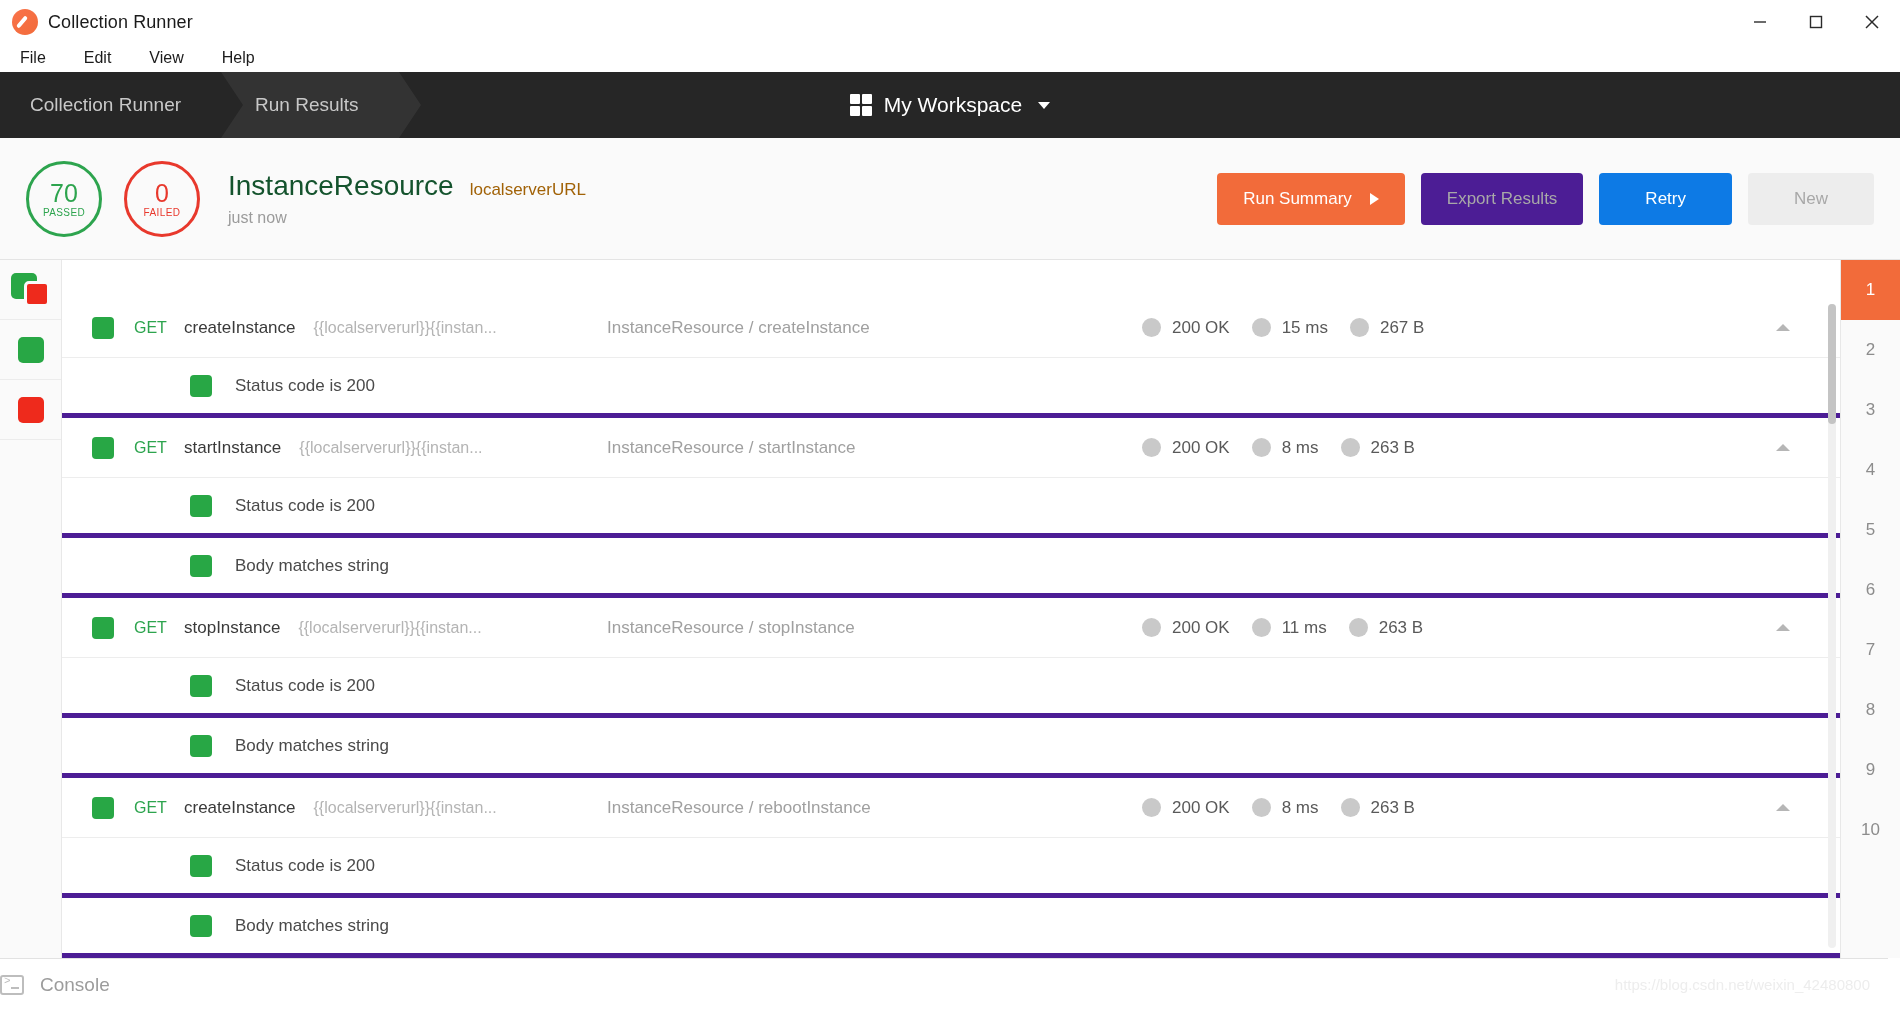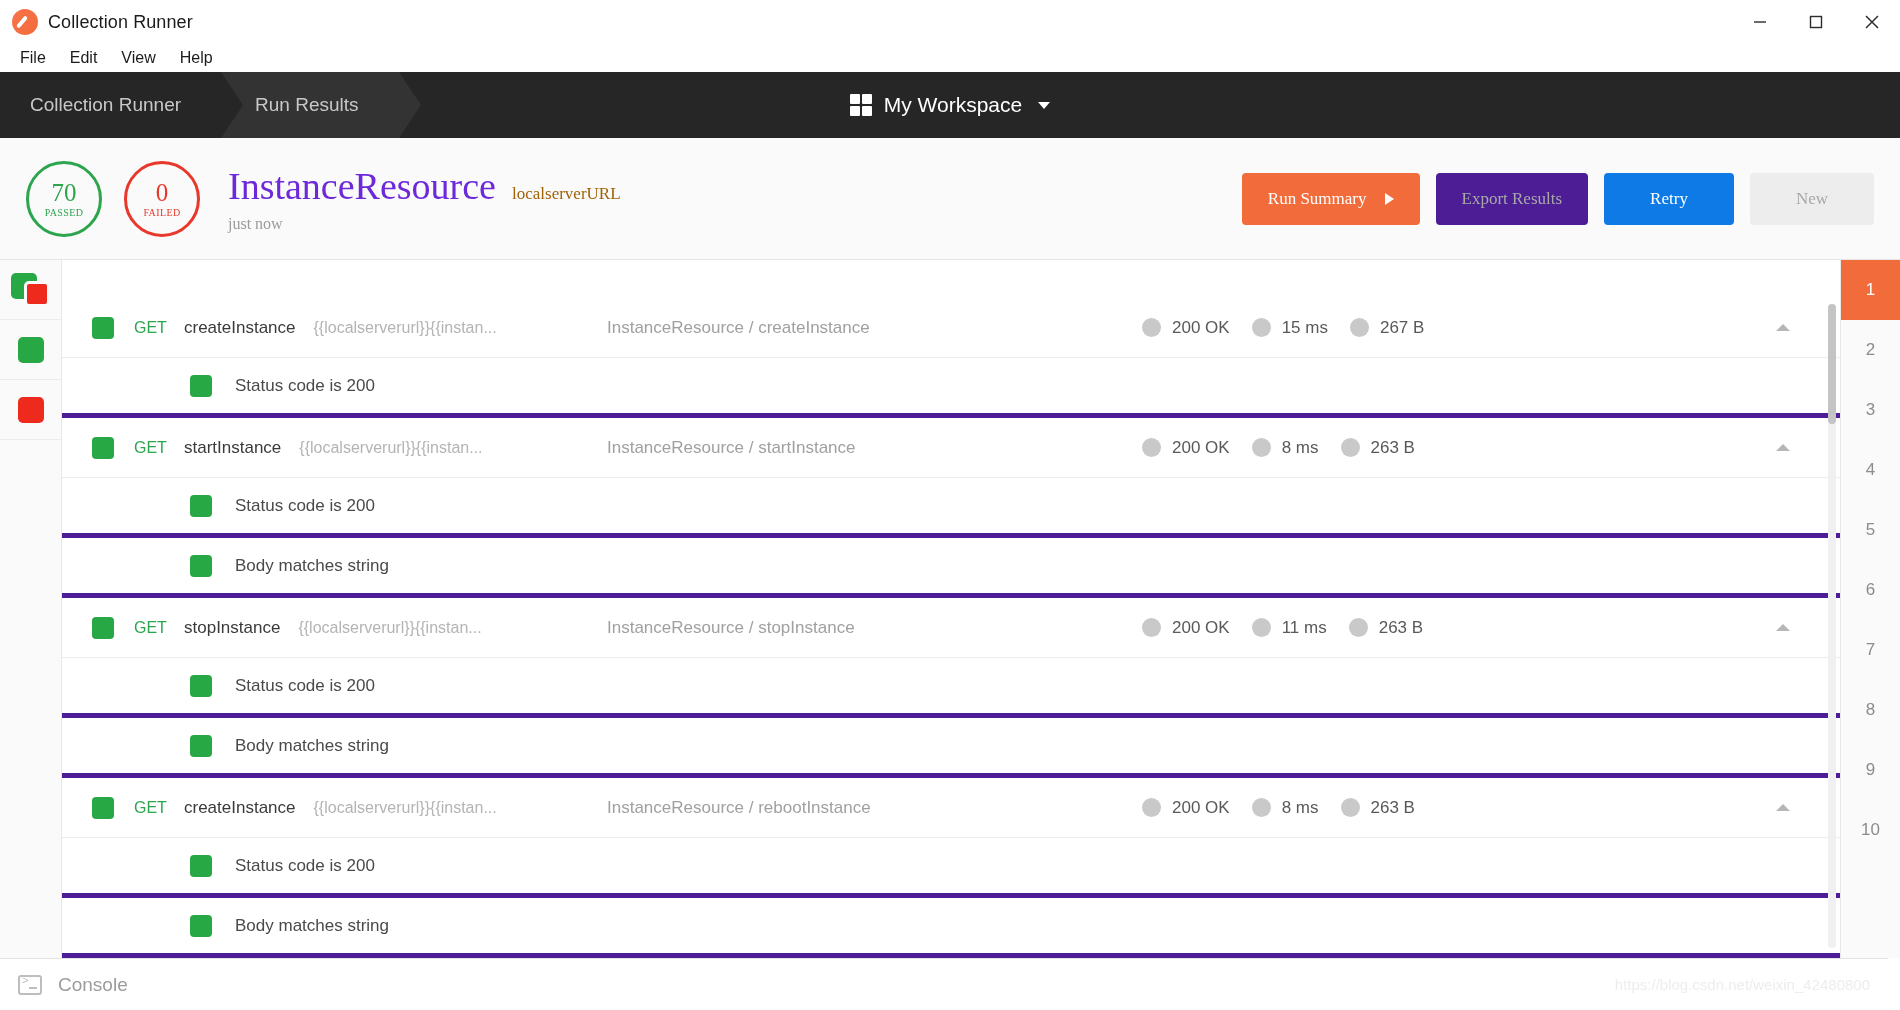--- a/index.html
+++ b/index.html
@@ -33,21 +33,21 @@
   .winbtns { position: absolute; right: 0; top: 0; height: 44px; display: flex; }
   .winbtn {
     width: 56px; height: 44px; display: flex; align-items: center; justify-content: center;
     color: #2b2b2b;
   }
   .winbtn svg { display: block; }
 
   
   .menubar {
     height: 28px; background: #ffffff;
-    display: flex; align-items: center; padding-left: 10px; gap: 4px;
+    display: flex; align-items: center; padding-left: 10px; gap: 18px;
   }
   .menuitem {
     font-size: 16px; color: #1b1b1b; padding: 2px 10px; line-height: 20px;
   }
 
   
   .navbar {
     height: 66px; background: #262626;
     display: flex; align-items: stretch; position: relative;
   }
@@ -107,37 +107,36 @@
     padding: 10px 20px; border-radius: 3px; margin-left: 8px;
   }
   .nav-btn.last { margin-right: 14px; }
 
   
   .summary {
     height: 122px; background: #fafafa;
     border-bottom: 1px solid #e4e4e4;
     display: flex; align-items: center; padding-left: 26px;
     position: relative;
-    font-family: Liberation Serif, serif;
   }
   .donut {
     width: 76px; height: 76px; border-radius: 50%;
     border: 3px solid #2da44e;
     display: flex; flex-direction: column; align-items: center; justify-content: center;
     flex: none; margin-right: 22px;
   }
   .donut.fail { border-color: #e8382c; margin-right: 28px; }
   .donut .num { font-size: 25px; color: #2da44e; line-height: 26px; }
   .donut.fail .num { color: #e8382c; }
   .donut .lbl { font-size: 10px; color: #2da44e; letter-spacing: .4px; margin-top: 1px; }
   .donut.fail .lbl { color: #e8382c; }
 
   .run-title-wrap { display: flex; flex-direction: column; justify-content: center; }
   .run-title-row { display: flex; align-items: baseline; gap: 16px; }
-  .run-title { font-size: 38px; color: #6d28d9; font-weight: normal; }
+  .run-title { font-size: 28px; color: #14532d; font-weight: normal; }
   .run-env { font-size: 17px; color: #a16207; }
   .run-time { font-size: 16px; color: #9b9b9b; margin-top: 7px; }
 
   .summary-actions { margin-left: auto; display: flex; align-items: flex-end; padding-right: 26px; }
   .btn {
     height: 52px; display: flex; align-items: center; justify-content: center;
     font-size: 17px; border-radius: 4px; padding: 0 26px; margin-left: 16px;
   }
   .btn-run { background: #f26b3a; color: #ffffff; gap: 18px; }
   .btn-run .tri {
@@ -217,21 +216,21 @@
   .iter-item {
     height: 60px; display: flex; align-items: center; justify-content: center;
     font-size: 17px; color: #8c8c8c;
   }
   .iter-item.active { background: #f26b3a; color: #ffffff; }
 
   
   .console-bar {
     position: absolute; left: 0; right: 12px; bottom: 0; height: 52px;
     background: #ffffff; border-top: 1px solid #e2e2e2;
-    display: flex; align-items: center; padding-left: 18px;
+    display: flex; align-items: center; 
   }
   .term-icon {
     width: 24px; height: 20px; border: 2px solid #bdbdbd; border-radius: 3px;
     position: relative; flex: none;
   }
   .term-icon::before {
     content: ">"; position: absolute; left: 2px; top: -2px;
     font-size: 11px; color: #bdbdbd; font-family: "Liberation Mono", monospace;
   }
   .term-icon::after {

